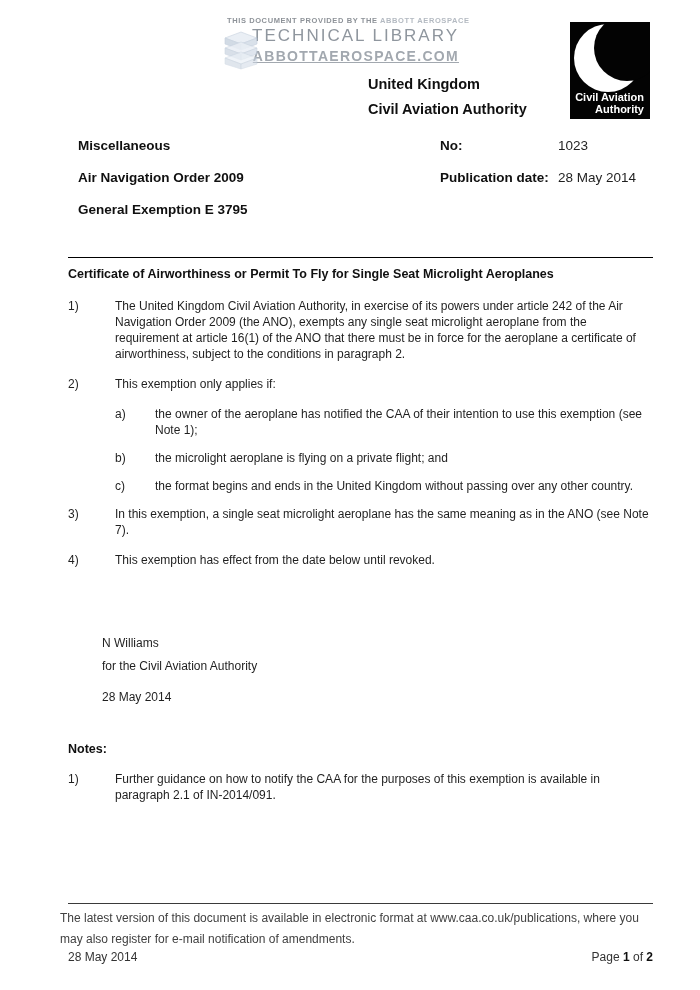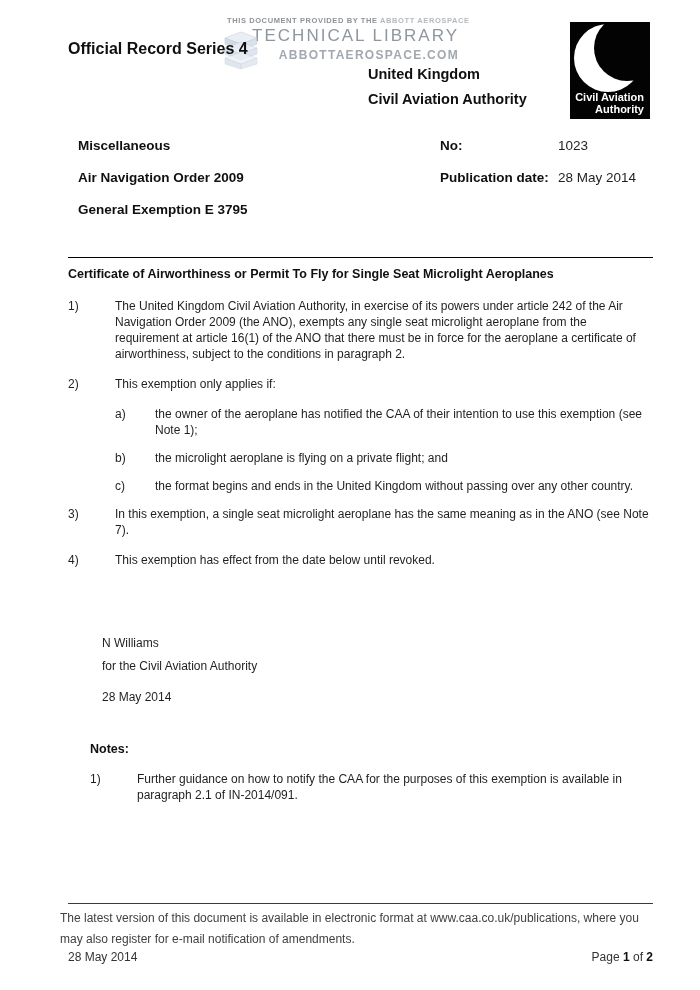--- a/index.html
+++ b/index.html
@@ -19,35 +19,35 @@
     text-align: right; font-size: 7.5px; font-weight: bold;
     color: #8d9298; letter-spacing: 0.6px; white-space: nowrap;
   }
   .wm-line1 .wm-brand { color: #b4bac2; }
   .wm-title {
     text-align: right; font-size: 17px; font-weight: normal;
     color: #8f969e; letter-spacing: 2px; margin-top: 1px;
     text-shadow: 0.5px 0.5px 0 #ffffff; white-space: nowrap;
   }
   .wm-url {
-    text-align: right; font-size: 12px; font-weight: bold;
-    color: #a2a8af; letter-spacing: 1.3px; margin-top: 2px; white-space: nowrap;
+    text-align: right; font-size: 14px; font-weight: bold;
+    color: #a2a8af; letter-spacing: 1.3px; margin-top: 2px; white-space: nowrap; text-decoration: underline;
   }
   .wm-logo { position: absolute; left: -6px; top: 8px; opacity: 0.75; }
 
   
   .caa-logo { position: absolute; top: 22px; left: 570px; width: 80px; height: 97px; }
 
   
   .series-title {
     position: absolute; top: 40px; left: 68px;
     font-size: 16px; font-weight: bold; color: #101010;
   }
   .authority {
-    position: absolute; top: 62px; left: 368px;
+    position: absolute; top: 72px; left: 368px;
     font-size: 14.5px; font-weight: bold; color: #101010; line-height: 25px;
   }
 
   
   .meta { position: absolute; top: 138px; left: 78px; width: 575px; }
   .meta-row { display: flex; margin-bottom: 17px; font-size: 13.5px; font-weight: bold; color: #101010; }
   .meta-left { width: 362px; flex: none; }
   .meta-label { width: 118px; flex: none; }
   .meta-value { font-weight: normal; color: #1f1f1f; }
 
@@ -63,21 +63,21 @@
   .para-text { flex: 1; }
   .cond { display: flex; margin-left: 47px; margin-bottom: 12px; }
   .cond-letter { width: 40px; flex: none; }
   .cond-text { flex: 1; }
 
   
   .signature { position: absolute; top: 632px; left: 68px; font-size: 12px; line-height: 23px; margin-left: 34px; }
   .signature .sig-date { margin-top: 8px; }
 
   
-  .notes { position: absolute; top: 741px; left: 68px; width: 585px; font-size: 12px; line-height: 16px; margin-left: 22px; }
+  .notes { position: absolute; top: 741px; left: 68px; width: 585px; font-size: 12px; line-height: 16px; }
   .notes-heading { font-weight: bold; color: #101010; margin-bottom: 14px; font-size: 12.5px; }
 
   
   .footer-disclaimer {
     position: absolute; top: 908px; left: 60px; width: 585px;
     font-size: 12px; line-height: 21px; color: #414141;
   }
   .footer-row { position: absolute; top: 950px; left: 68px; width: 585px; display: flex; justify-content: space-between; font-size: 12px; color: #333; }
   .page-indicator b { color: #101010; }
 </style>
@@ -113,21 +113,20 @@
   <div class="caa-logo">
     <svg width="80" height="97" viewBox="0 0 80 97">
       <rect width="80" height="97" fill="#030303"></rect>
       <circle cx="38" cy="36" r="34" fill="#ffffff"></circle>
       <circle cx="57" cy="26" r="33" fill="#030303"></circle>
       <text x="74" y="79" text-anchor="end" font-family="Liberation Sans, sans-serif" font-size="11" font-weight="bold" fill="#ffffff">Civil Aviation</text>
       <text x="74" y="91" text-anchor="end" font-family="Liberation Sans, sans-serif" font-size="11" font-weight="bold" fill="#ffffff">Authority</text>
     </svg>
   </div>
 
-  <div class="series-title">Official Record Series 4</div>
   <div class="authority">
     <div>United Kingdom</div>
     <div>Civil Aviation Authority</div>
   </div>
 
   <div class="meta">
     <div class="meta-row">
       <div class="meta-left">Miscellaneous</div>
       <div class="meta-label">No:</div>
       <div class="meta-value">1023</div>

